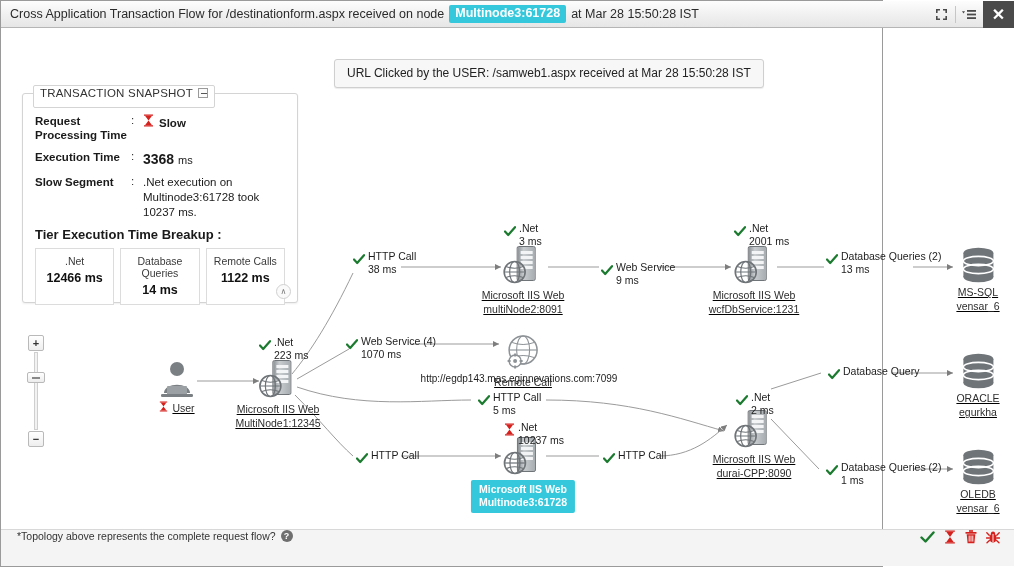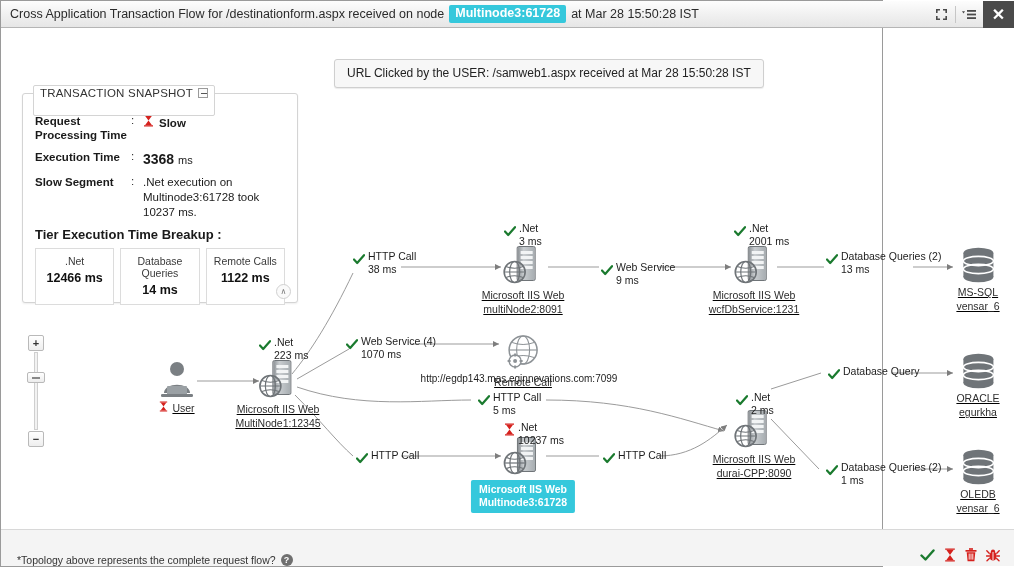--- a/index.html
+++ b/index.html
@@ -72,21 +72,21 @@
     background: #ffffff;
     border: 1px solid #d4d4d4;
     border-radius: 3px;
     box-shadow: 0 1px 2px rgba(0,0,0,.07);
   }
   #snapshot-legend {
     position: absolute; left: 10px; top: -9px;
     background: #ffffff;
     border: 1px solid #d4d4d4;
     border-radius: 2px;
-    padding: 1px 6px 16px 6px;
+    padding: 1px 6px 8px 6px;
     display: flex; align-items: center; gap: 5px;
   }
   #snapshot-title { font-size: 11.5px; color: #333; letter-spacing: .2px; }
   .mini-box {
     display: inline-block; width: 10px; height: 10px;
     border: 1px solid #9a9a9a; background: #fbfbfb;
     position: relative; cursor: pointer;
   }
   .mini-box::after {
     content: ""; position: absolute;
@@ -186,21 +186,21 @@
   .url-lbl {
     position: absolute; font-size: 10px; color: #1d1d1d;
     white-space: nowrap; transform: translateX(-50%);
   }
 
   
   #footer {
     position: absolute; left: 0; bottom: 0;
     width: 1013px; height: 37px;
     background: #f4f4f4; border-top: 1px solid #d8d8d8;
-    display: flex; align-items: flex-end;
+    display: flex; align-items: flex-start;
   }
   #footer-note {
     margin-left: 16px; font-size: 10.5px; color: #333;
     display: flex; align-items: center; gap: 5px;
   }
   .help-circle {
     width: 12px; height: 12px; border-radius: 50%;
     background: #6f6f6f; color: #fff; font-size: 9px; font-weight: bold;
     display: inline-flex; align-items: center; justify-content: center;
     cursor: pointer;

